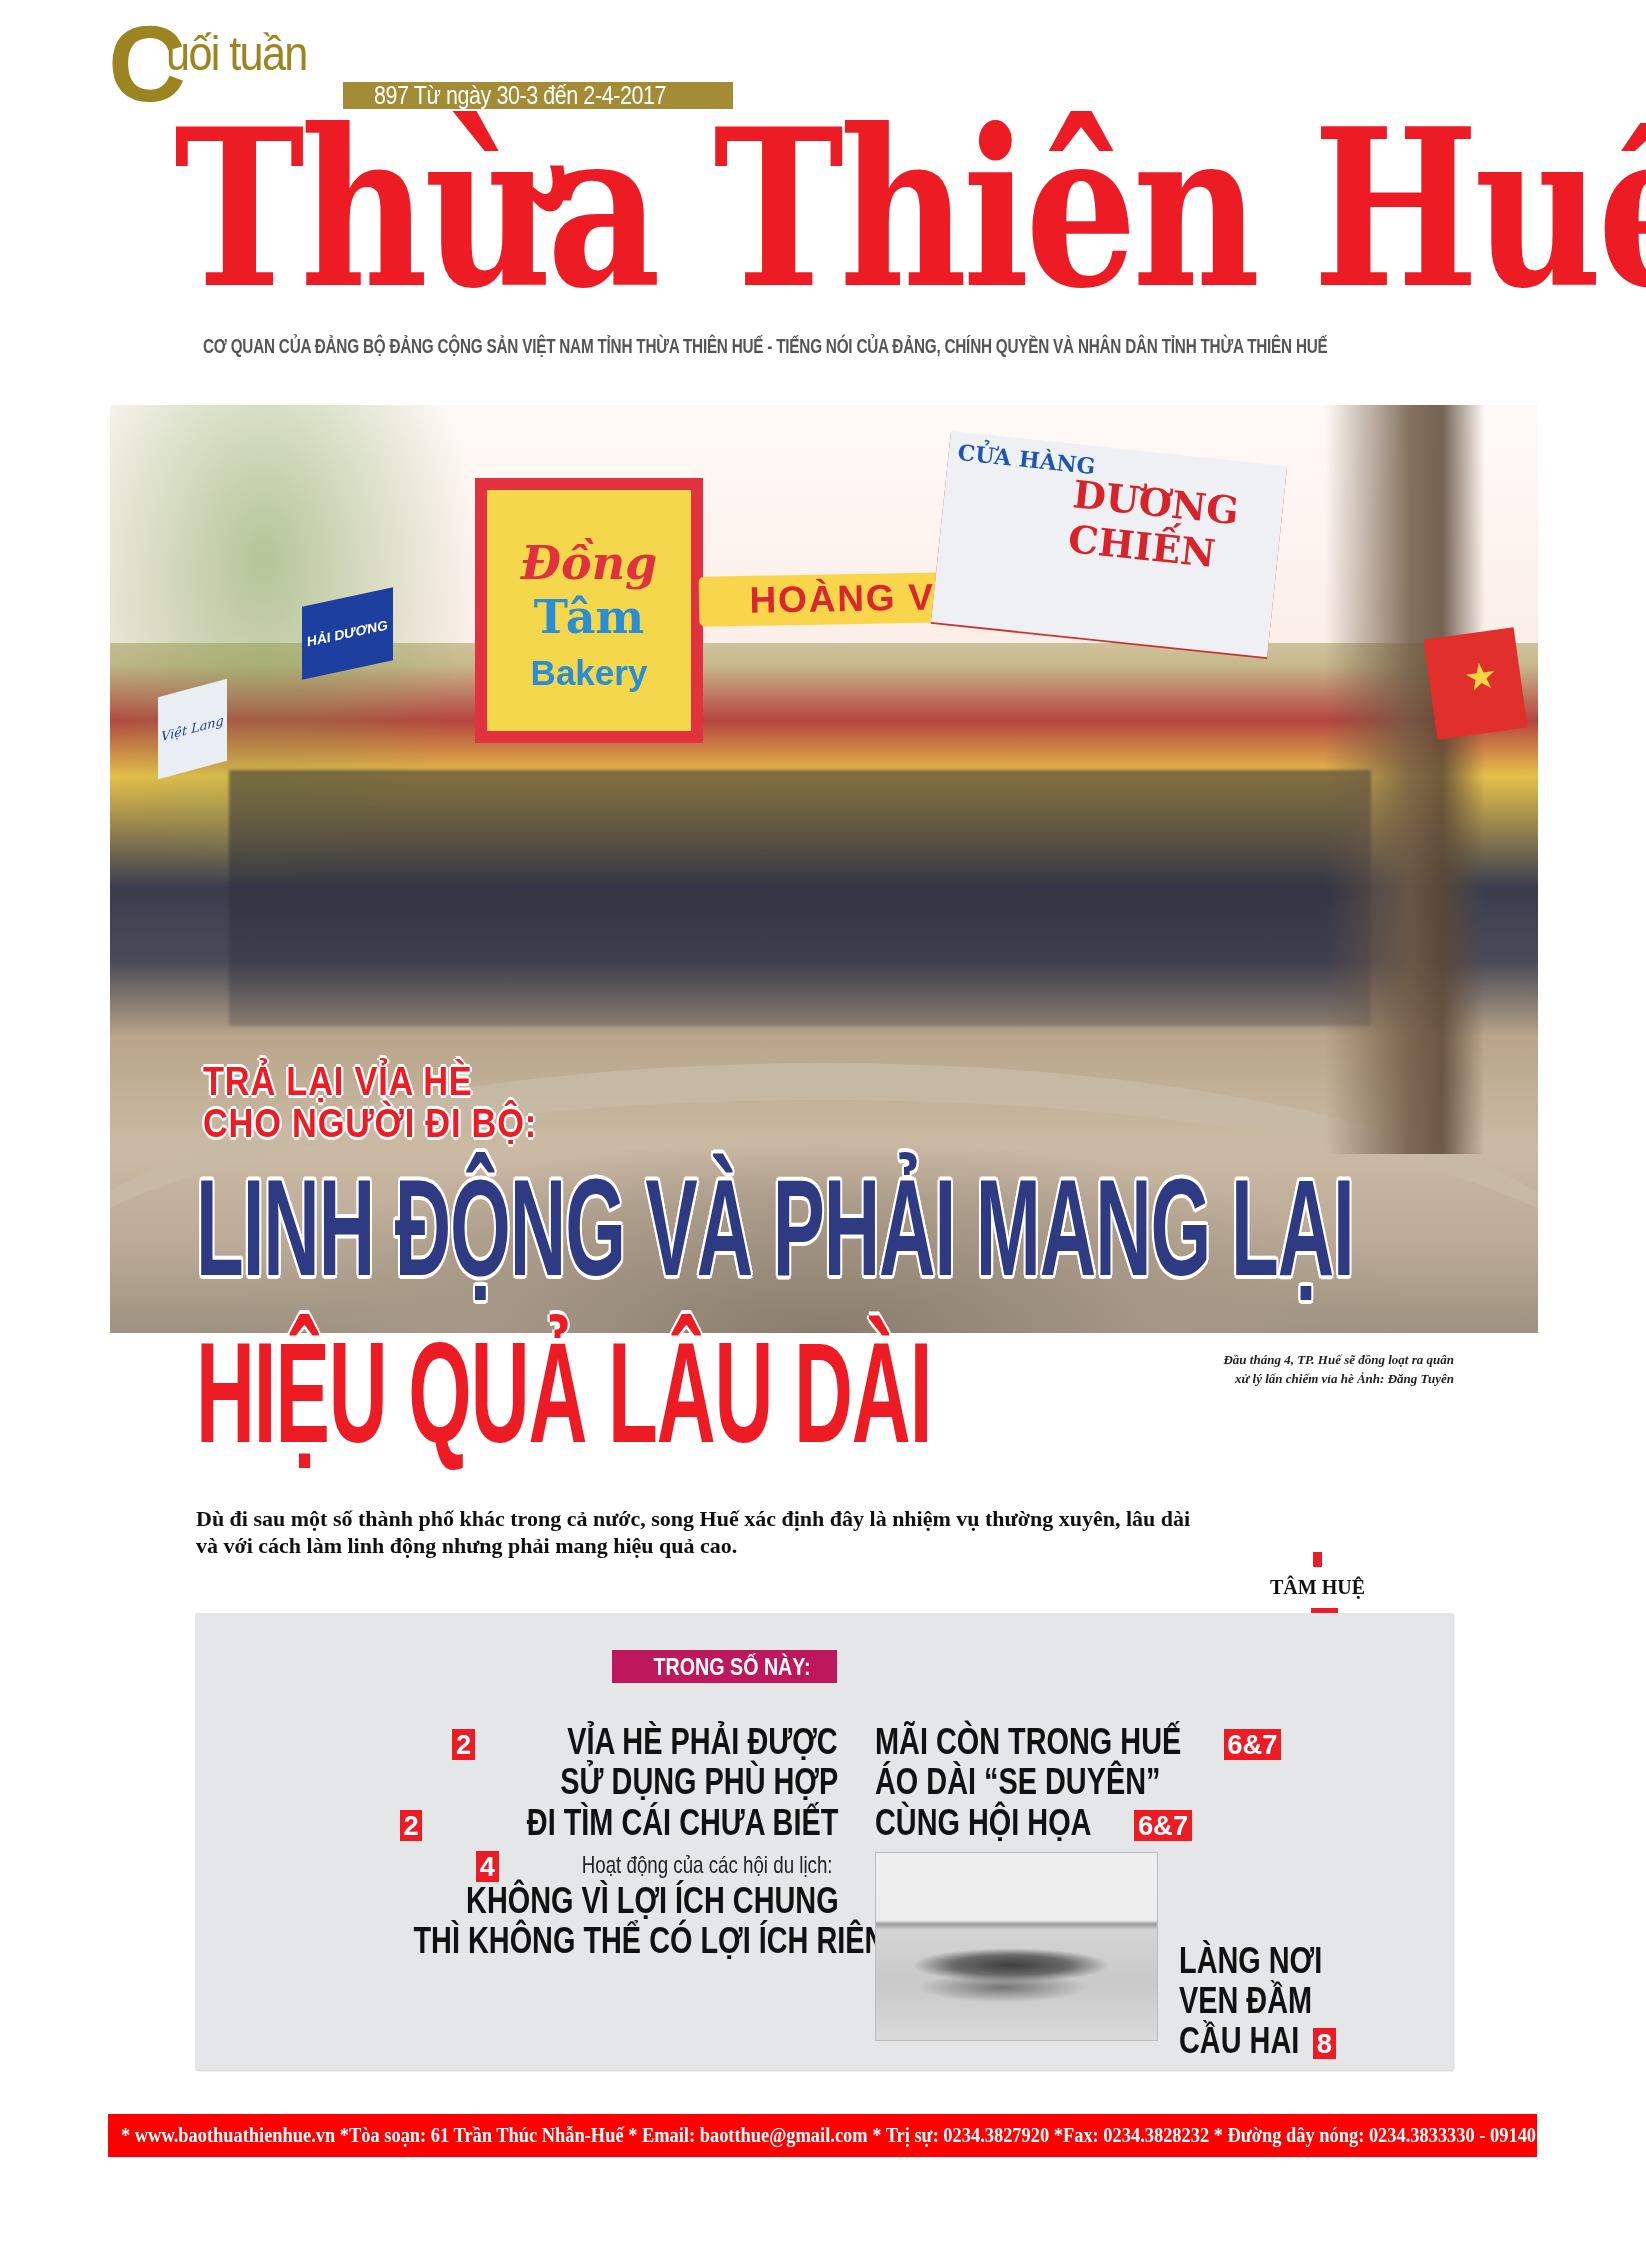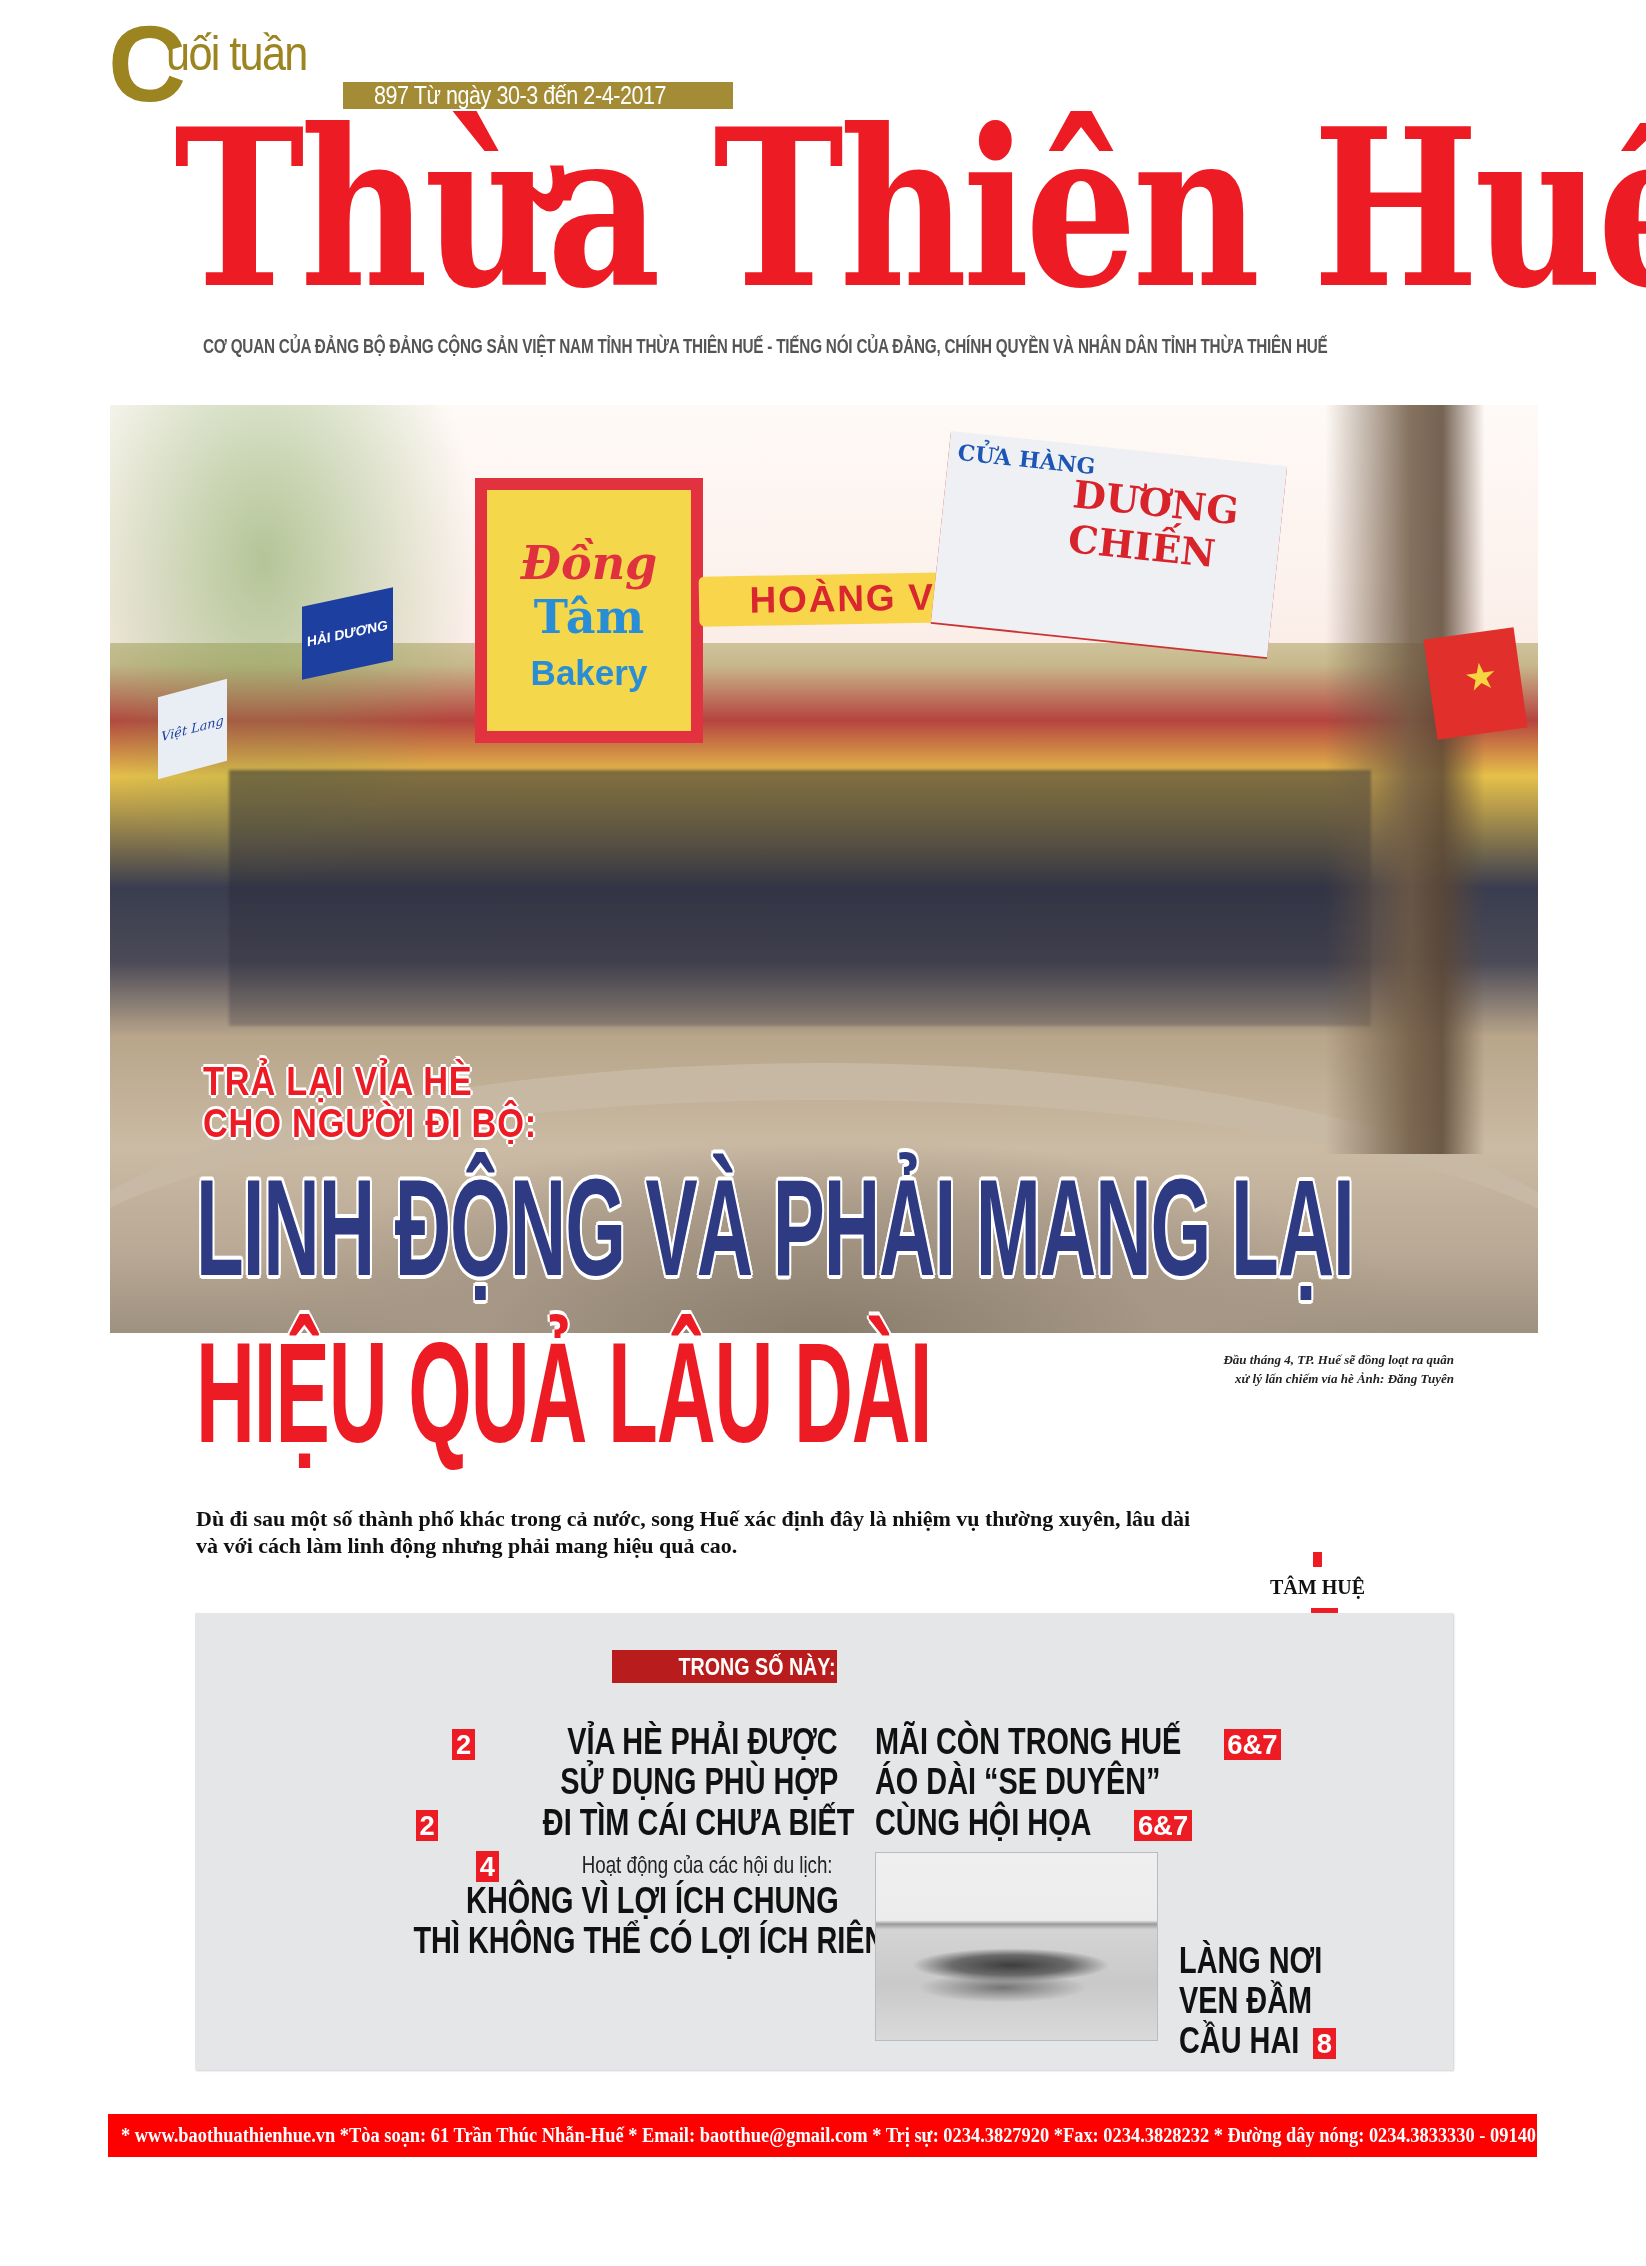--- a/index.html
+++ b/index.html
@@ -50,21 +50,21 @@
   .caption { left:1215px; top:1350px; width:239px; text-align:right; font-family:"Liberation Serif", serif; font-style:italic; font-weight:700; font-size:13px; line-height:19px; color:#222; }
 
   .lead { left:196px; top:1506px; width:1005px; font-family:"Liberation Serif", serif; font-weight:700; font-size:22px; line-height:26.5px; color:#111; }
   .byline { left:1270px; top:1552px; display:flex; align-items:center; gap:9.1px; font-family:"Liberation Serif", serif; font-weight:700; font-size:20px; color:#111;flex-direction:column; }
   .byline .sq { width:9.1px; height:14.6px; background:#ed1c24; }
   .page-badge { display:inline-block; background:#ed1c24; color:#fff; font-family:"Liberation Sans",sans-serif; font-weight:700; text-align:center; }
   .byline .page-badge { width:27.4px; height:31px; line-height:31px; font-size:25.6px; margin-left:14.6px; }
 
   
   .inside { left:195px; top:1613px; width:1258px; height:457px; background:#e5e6e8; box-shadow:0.9px 0.9px 1.8px #cfcfd2; }
-  .inside-label { left:612px; top:1650px; width:225px; height:33px; background:#b91c1c; color:#fff; font-weight:700; font-size:24px; line-height:33px; text-align:right; padding-right:1px; box-sizing:border-box; white-space:nowrap; }
+  .inside-label { left:612px; top:1650px; width:225px; height:33px; background:#be185d; color:#fff; font-weight:700; font-size:24px; line-height:33px; text-align:right; padding-right:26px; box-sizing:border-box; white-space:nowrap; }
   .inside-label span { display:inline-block; transform:scaleX(0.82); transform-origin:right; }
   .toc { font-weight:700; color:#111; white-space:nowrap; }
   .toc .txt { display:inline-block; transform:scaleX(0.78); }
   .toc-l { text-align:right; }
   .toc-l .txt { transform-origin:right; }
   .toc-r .txt { transform-origin:left; }
   .toc .page-badge { font-size:27.4px; height:31px; line-height:31px; padding:0 3.7px; vertical-align:middle; }
   .toc-line { font-size:37px; line-height:42px; }
   .small-note { font-weight:400; font-size:24px; color:#222; }
   .thumb { left:875px; top:1852px; width:281px; height:187px; border:0.9px solid #bbb;
@@ -124,21 +124,21 @@
 
 <div class="abs inside"></div>
 <div class="abs inside-label"><span>TRONG SỐ NÀY:</span></div>
 
 <div class="abs toc toc-l toc-line" style="left:365px; top:1721px; width:473px;">
   <span class="page-badge" style="margin-right:16.4px;">2</span><span class="txt">VỈA HÈ PHẢI ĐƯỢC</span>
 </div>
 <div class="abs toc toc-l toc-line" style="left:365px; top:1761px; width:473px;">
   <span class="txt">SỬ DỤNG PHÙ HỢP</span>
 </div>
-<div class="abs toc toc-l toc-line" style="left:381px; top:1802px; width:473px;">
+<div class="abs toc toc-l toc-line" style="left:365px; top:1802px; width:473px;">
   <span class="page-badge" style="margin-right:16.4px;">2</span><span class="txt">ĐI TÌM CÁI CHƯA BIẾT</span>
 </div>
 <div class="abs toc toc-l" style="left:360px; top:1848px; width:473px; font-size:24px; line-height:33px;">
   <span class="page-badge" style="margin-right:12.8px;font-size:27.4px;">4</span><span class="txt small-note">Hoạt động của các hội du lịch:</span>
 </div>
 <div class="abs toc toc-l toc-line" style="left:274px; top:1880px; width:565px;">
   <span class="txt">KHÔNG VÌ LỢI ÍCH CHUNG</span>
 </div>
 <div class="abs toc toc-l toc-line" style="left:274px; top:1920px; width:565px;">
   <span class="txt">THÌ KHÔNG THỂ CÓ LỢI ÍCH RIÊNG</span>

